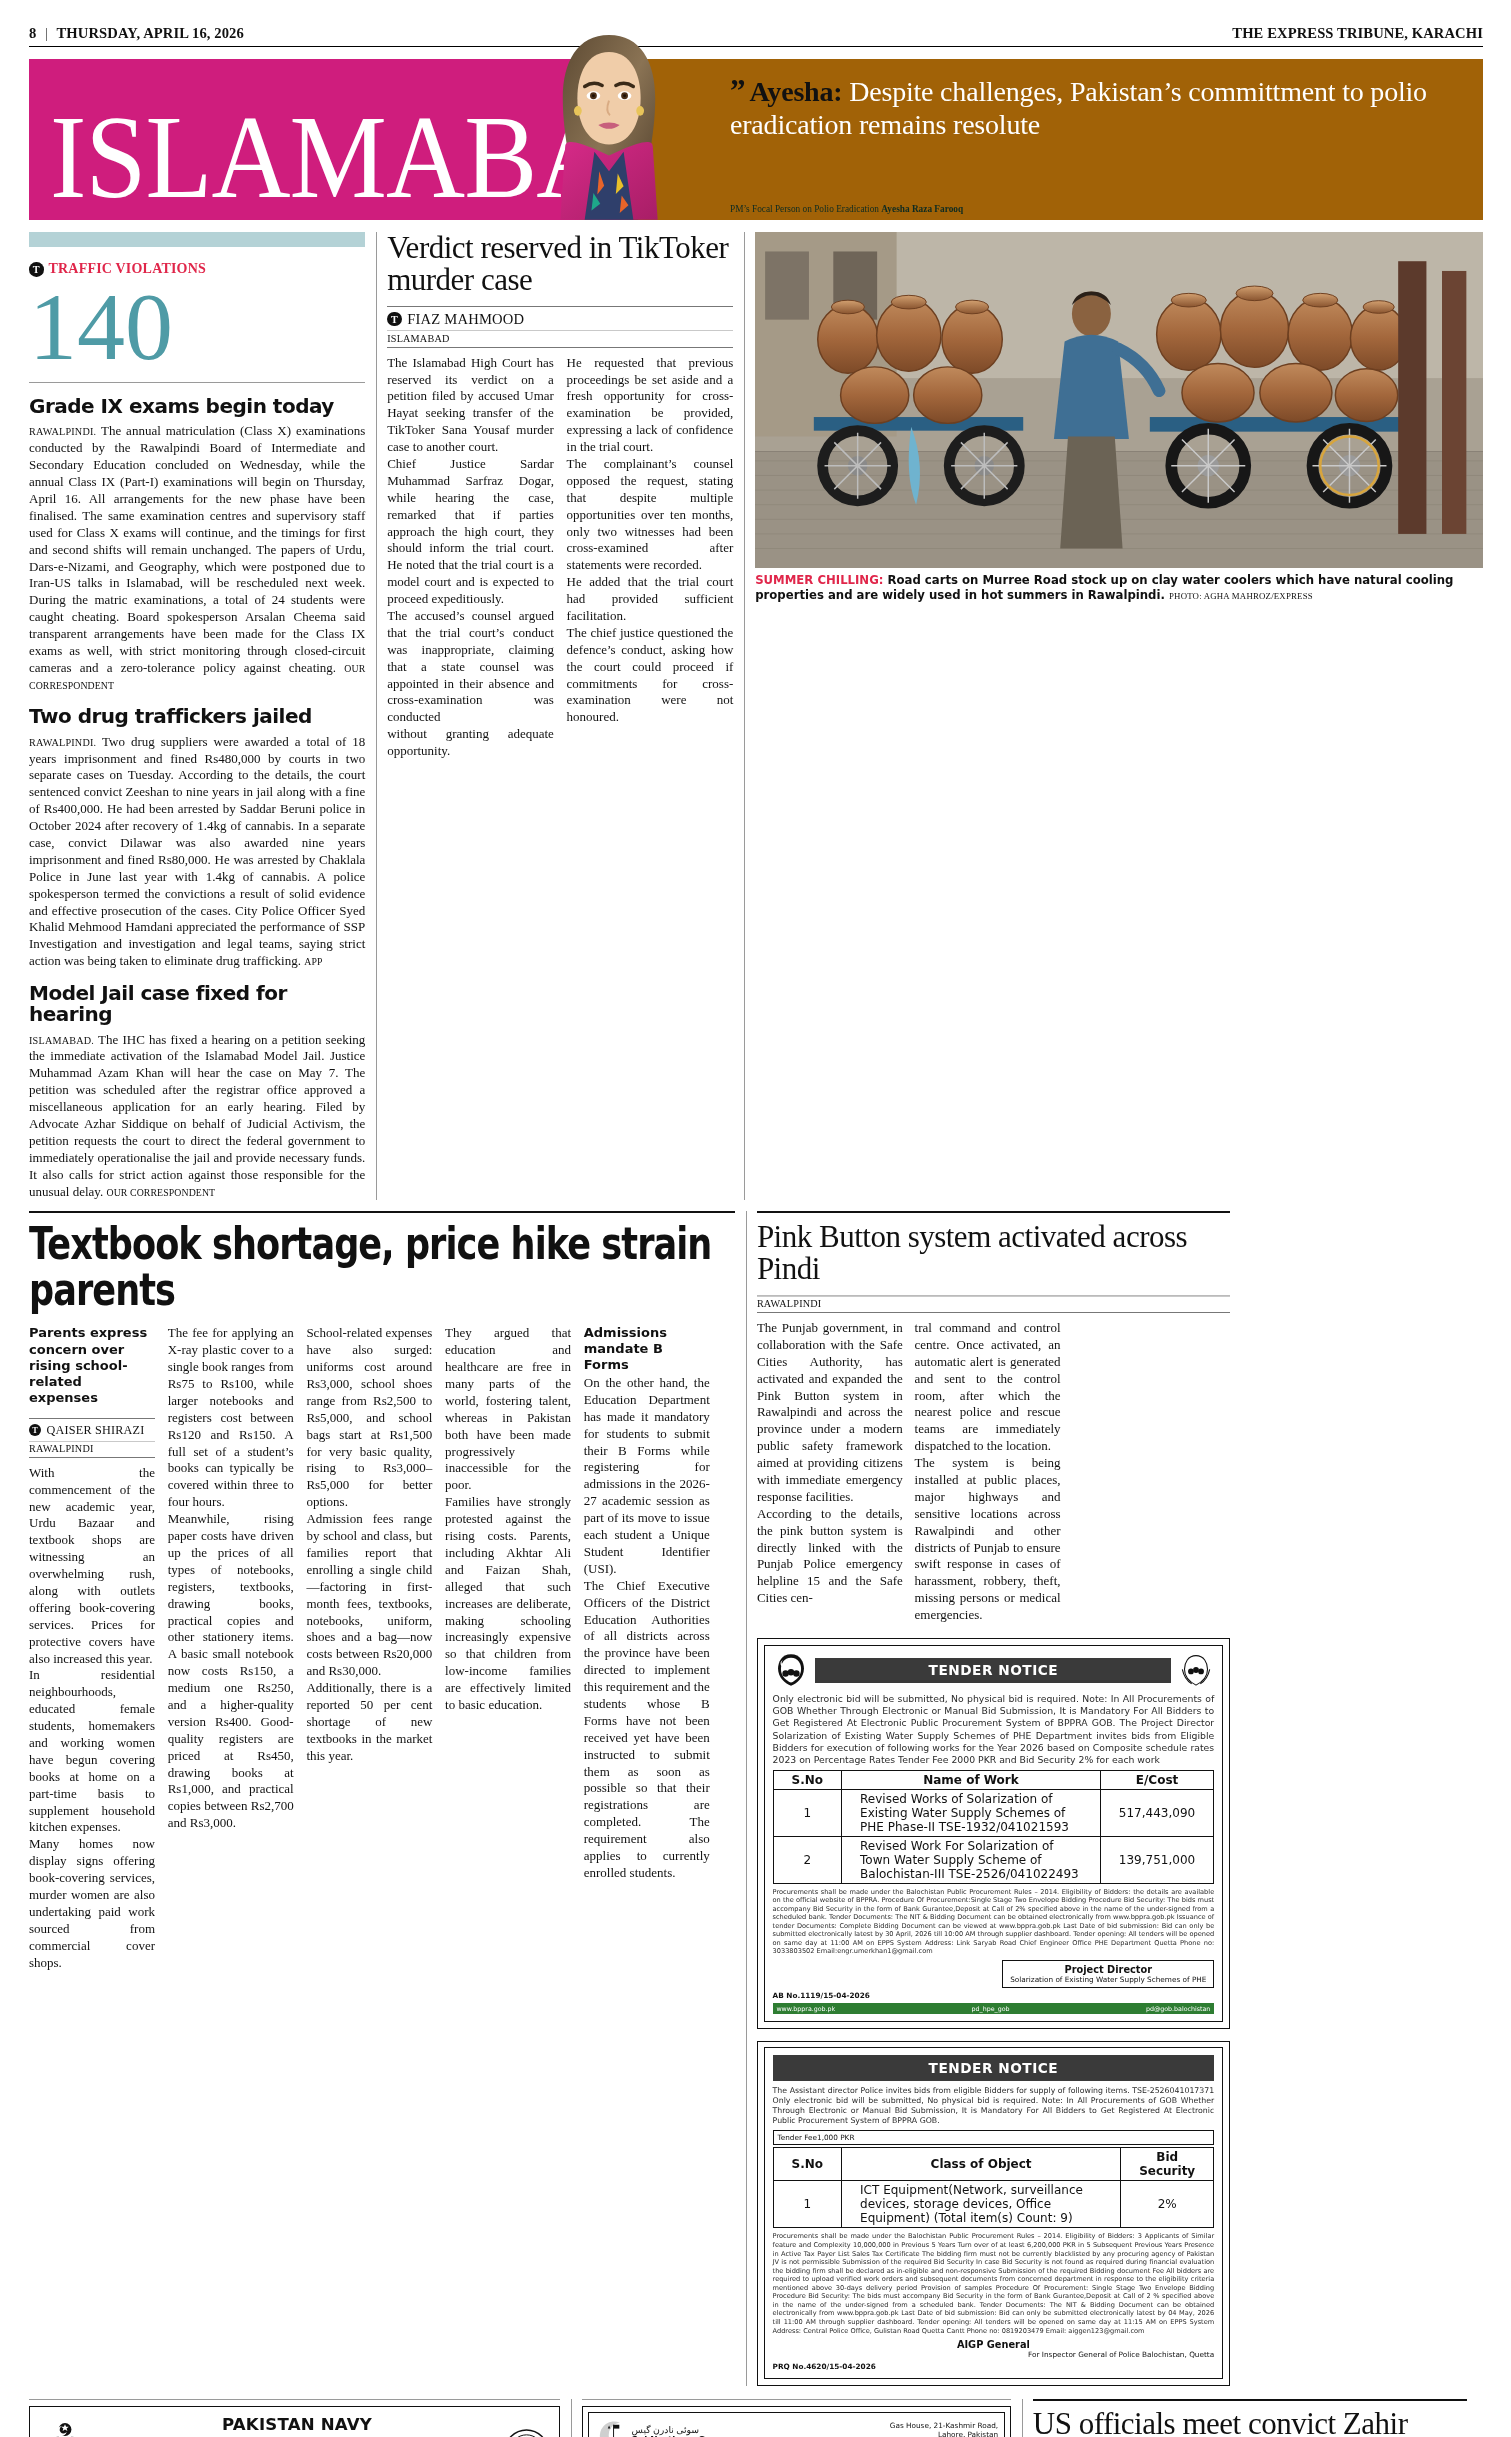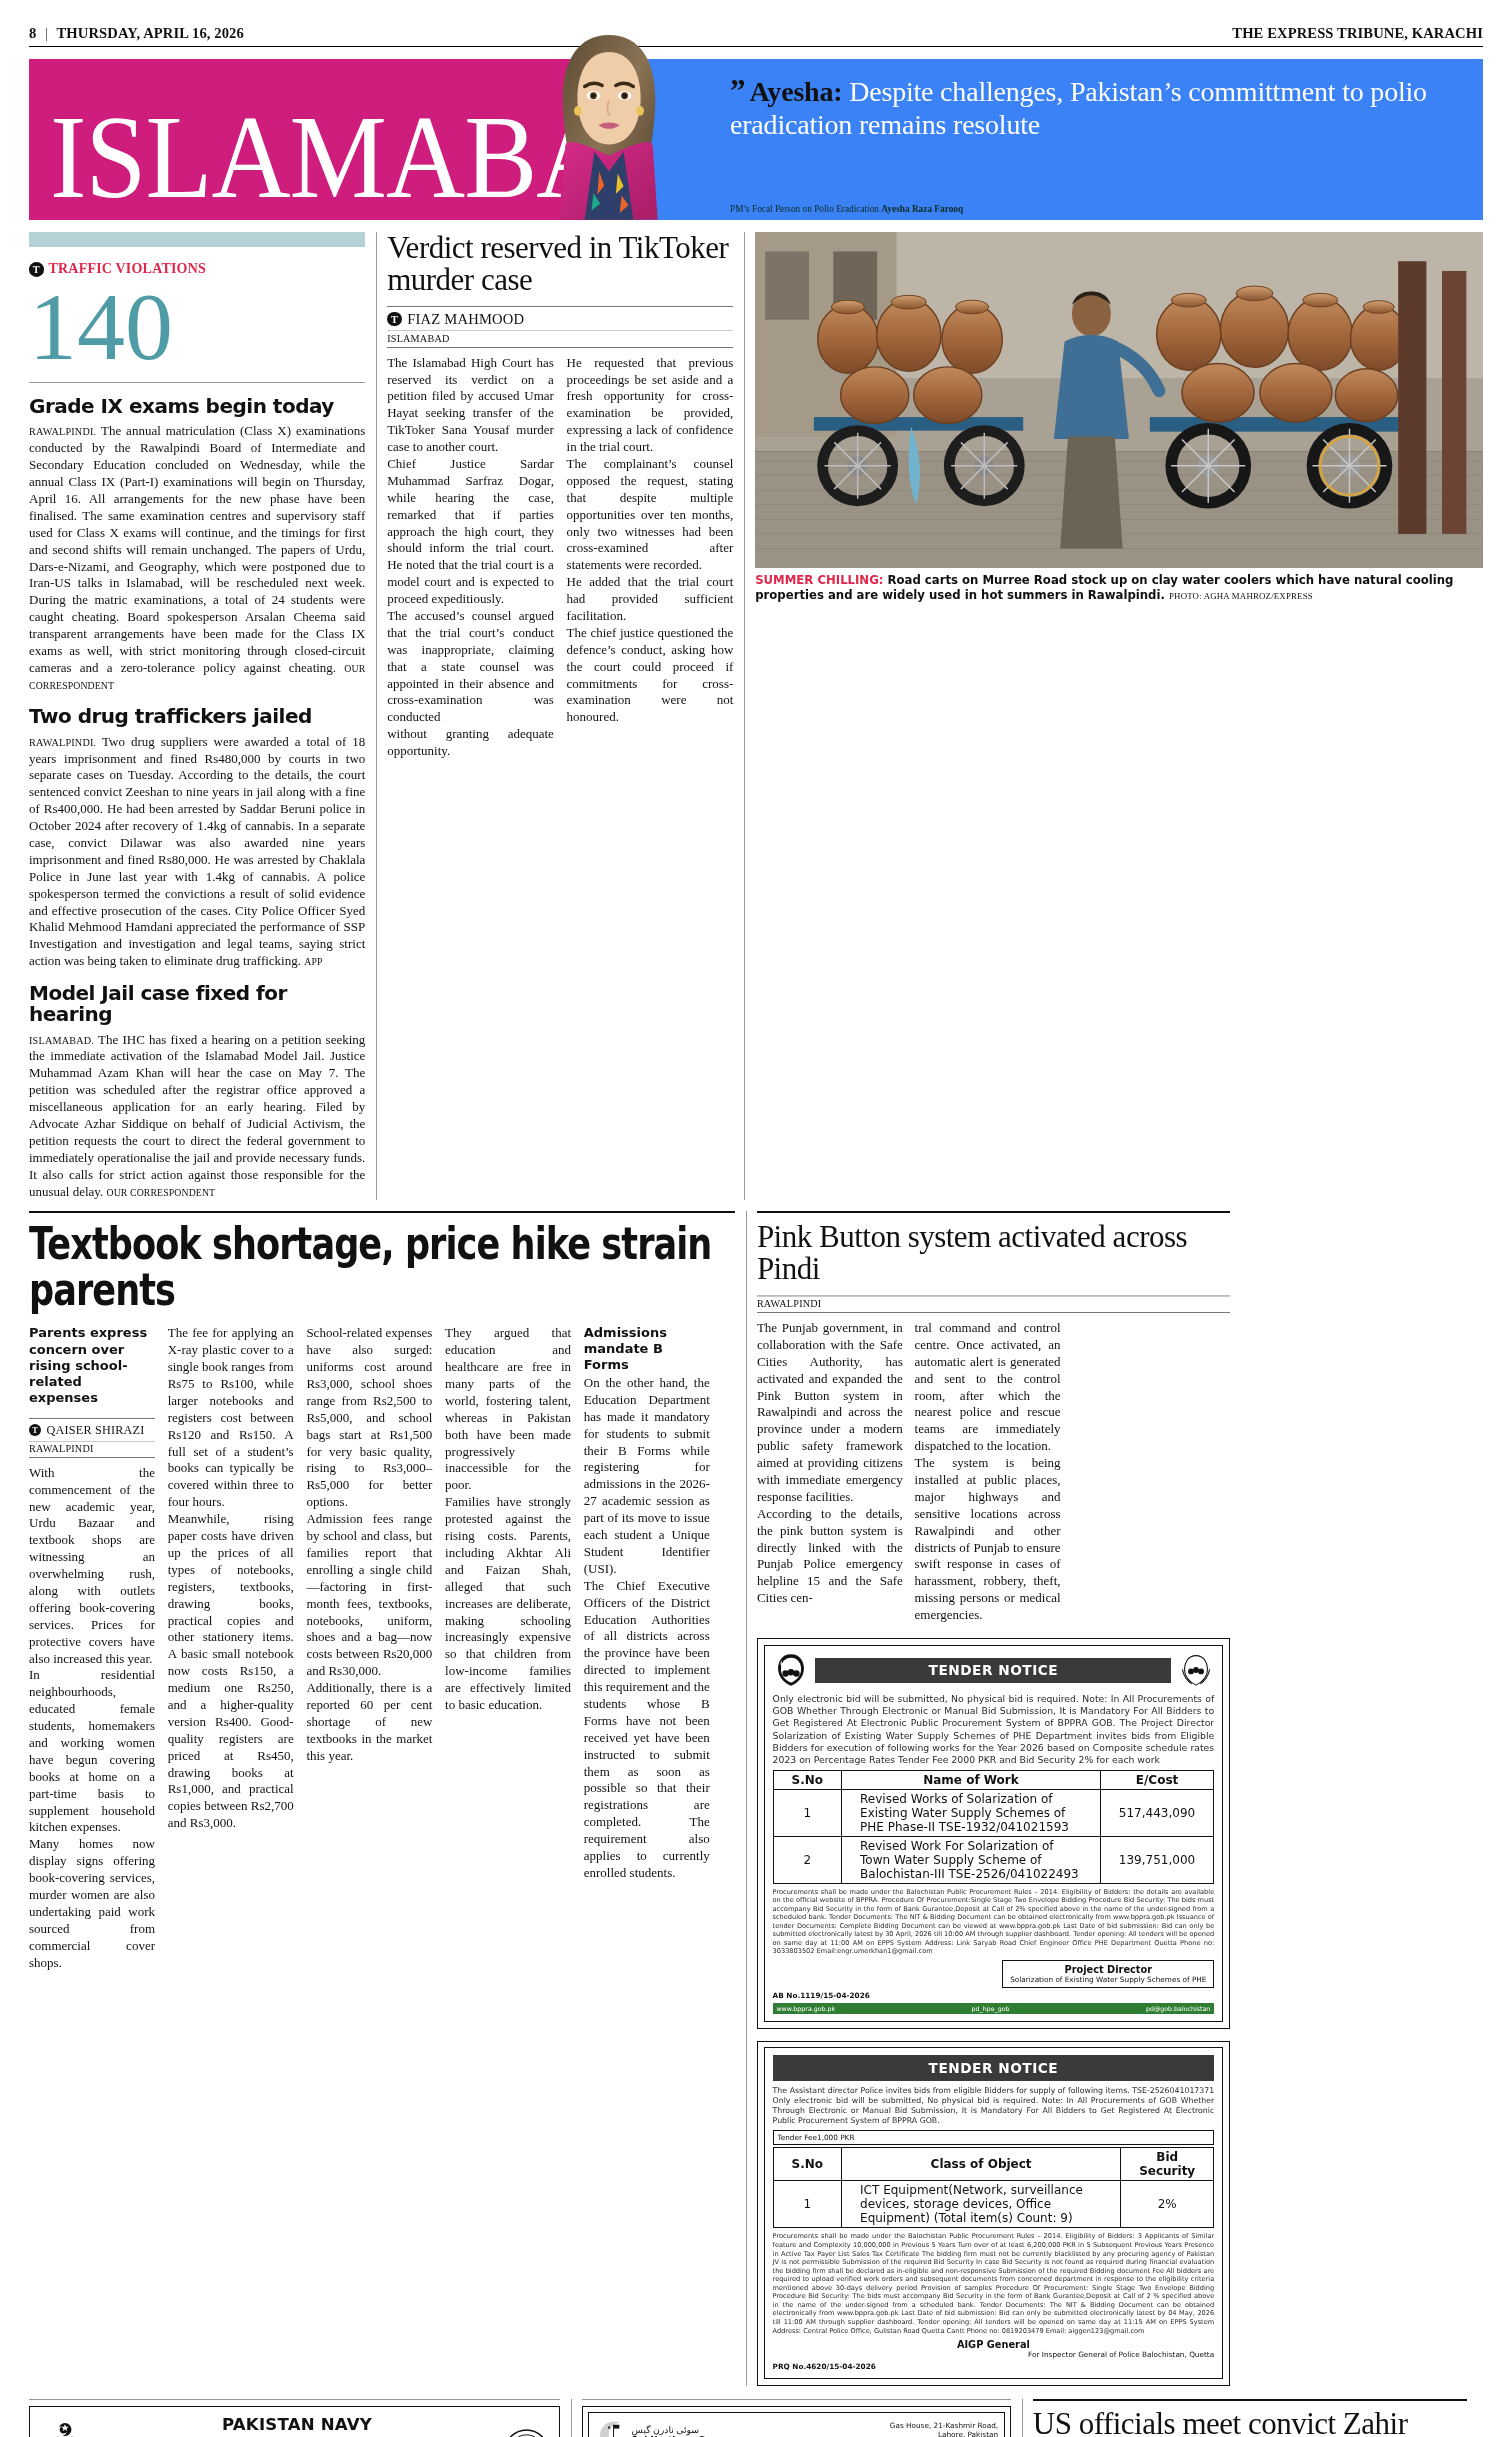--- a/index.html
+++ b/index.html
@@ -21,21 +21,21 @@
   .folio-right { font-size: 14.6px; font-weight: 700; letter-spacing: 0.1px; }
   .folio-rule { border-top: 1px solid #000; margin-top: 3.9px; }
 
   
   .masthead { position: relative; height: 161px; margin-top: 11.7px; display: flex; }
   .mast-pink { width: 589px; background: #cf1d7d; position: relative; }
   .mast-word { position: absolute; left: 20.5px; bottom: 6.8px; color: #fff;
                font-family: "Liberation Serif", serif; font-weight: 400;
                font-size: 119px; line-height: .92; letter-spacing: -1px;
                transform: scaleX(.92); transform-origin: left bottom; }
-  .mast-green { flex: 1; background: #3b82f6; position: relative; padding: 14.6px 21.5px 0 112px; }
+  .mast-green { flex: 1; background: #a16207; position: relative; padding: 14.6px 21.5px 0 112px; }
   .mast-quote { color:#fff; font-family: "Liberation Serif", serif; font-size: 28px;
                 line-height: 1.17; letter-spacing: -0.2px; }
   .mast-quote .qmark { color:#111; font-weight: 700; font-size: 31px; letter-spacing: -2.9px; }
   .mast-quote .name { color:#111; font-weight: 700; }
   .mast-credit { position: absolute; left: 112px; bottom: 5.9px; font-size: 9.3px; color:#0d2b22; }
   .mast-credit b { font-weight: 700; }
   .portrait { position:absolute; left: 507px; bottom: 0; width: 146px; height: 195px; z-index: 4;
               overflow: hidden; }
   .portrait svg { display:block; }
 
@@ -362,21 +362,21 @@
           <p class="body">In residential neighbourhoods, educated female students, homemakers and working women have begun covering books at home on a part-time basis to supplement household kitchen expenses.</p>
           <p class="body">Many homes now display signs offering book-covering services, murder women are also undertaking paid work sourced from commercial cover shops.</p>
         </div>
         <div style="width:126px">
           <p class="body">The fee for applying an X-ray plastic cover to a single book ranges from Rs75 to Rs100, while larger notebooks and registers cost between Rs120 and Rs150. A full set of a student’s books can typically be covered within three to four hours.</p>
           <p class="body">Meanwhile, rising paper costs have driven up the prices of all types of notebooks, registers, textbooks, drawing books, practical copies and other stationery items. A basic small notebook now costs Rs150, a medium one Rs250, and a higher-quality version Rs400. Good-quality registers are priced at Rs450, drawing books at Rs1,000, and practical copies between Rs2,700 and Rs3,000.</p>
         </div>
         <div style="width:126px">
           <p class="body">School-related expenses have also surged: uniforms cost around Rs3,000, school shoes range from Rs2,500 to Rs5,000, and school bags start at Rs1,500 for very basic quality, rising to Rs3,000–Rs5,000 for better options.</p>
           <p class="body">Admission fees range by school and class, but families report that enrolling a single child—factoring in first-month fees, textbooks, notebooks, uniform, shoes and a bag—now costs between Rs20,000 and Rs30,000.</p>
-          <p class="body">Additionally, there is a reported 60 per cent shortage of new textbooks in the market this year.</p>
+          <p class="body">Additionally, there is a reported 50 per cent shortage of new textbooks in the market this year.</p>
         </div>
         <div style="width:126px">
           <p class="body">They argued that education and healthcare are free in many parts of the world, fostering talent, whereas in Pakistan both have been made progressively inaccessible for the poor.</p>
           <p class="body">Families have strongly protested against the rising costs. Parents, including Akhtar Ali and Faizan Shah, alleged that such increases are deliberate, making schooling increasingly expensive so that children from low-income families are effectively limited to basic education.</p>
         </div>
         <div style="width:126px">
           <div class="subhd" style="margin-top:0">Admissions mandate B Forms</div>
           <p class="body">On the other hand, the Education Department has made it mandatory for students to submit their B Forms while registering for admissions in the 2026-27 academic session as part of its move to issue each student a Unique Student Identifier (USI).</p>
           <p class="body">The Chief Executive Officers of the District Education Authorities of all districts across the province have been directed to implement this requirement and the students whose B Forms have not been received yet have been instructed to submit them as soon as possible so that their registrations are completed. The requirement also applies to currently enrolled students.</p>
         </div>

